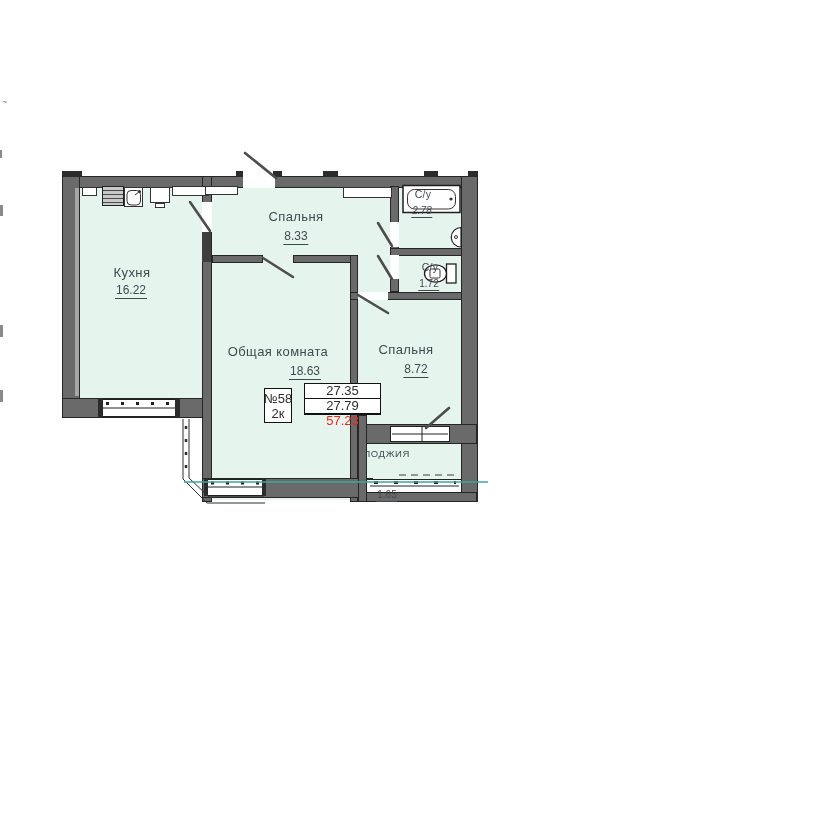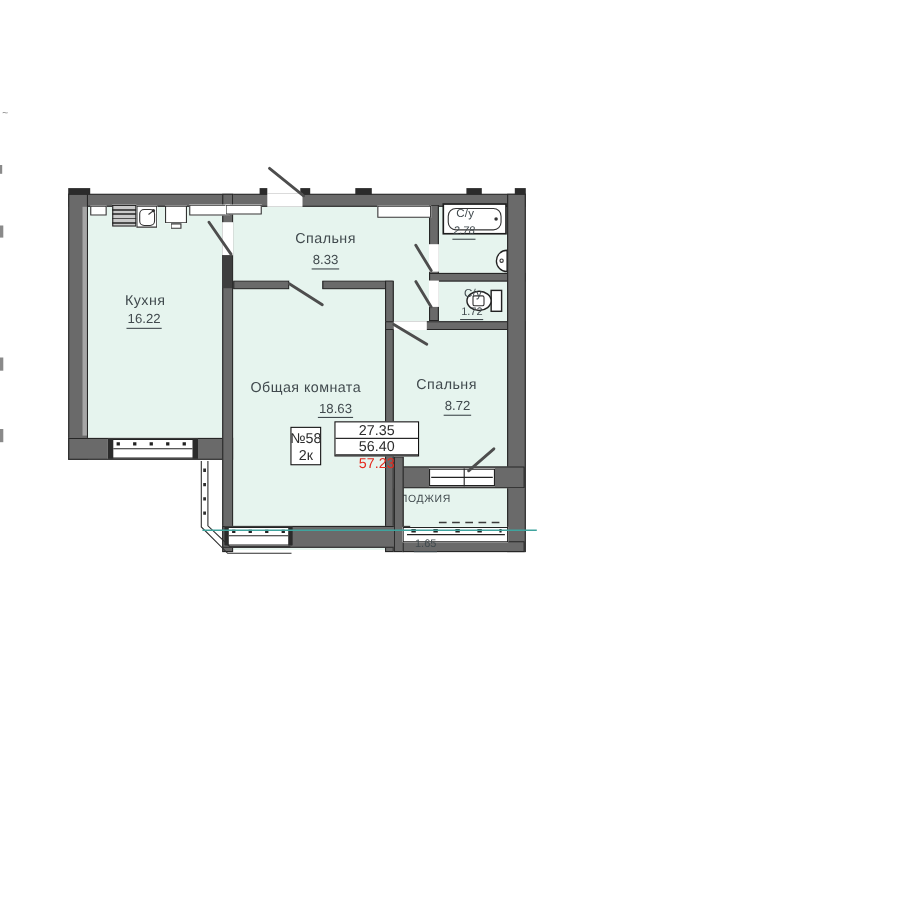--- a/index.html
+++ b/index.html
@@ -163,18 +163,18 @@
   <div class="loggia-lbl" style="left:364px;top:448px;">ЛОДЖИЯ</div>
   <div class="num smallnum" style="left:387px;top:465px;margin-top:24px;">1.65</div>
 
   <div class="t-outer">
     <div class="t-left">
       <span>№58</span>
       <span>2к</span>
     </div>
     <div class="t-right">
       <div class="t-row">27.35</div>
-      <div class="t-row">56.40</div>
+      <div class="t-row">27.79</div>
       <div class="t-row red">57.23</div>
     </div>
   </div>
 
 </div>
 
 </body></html>

